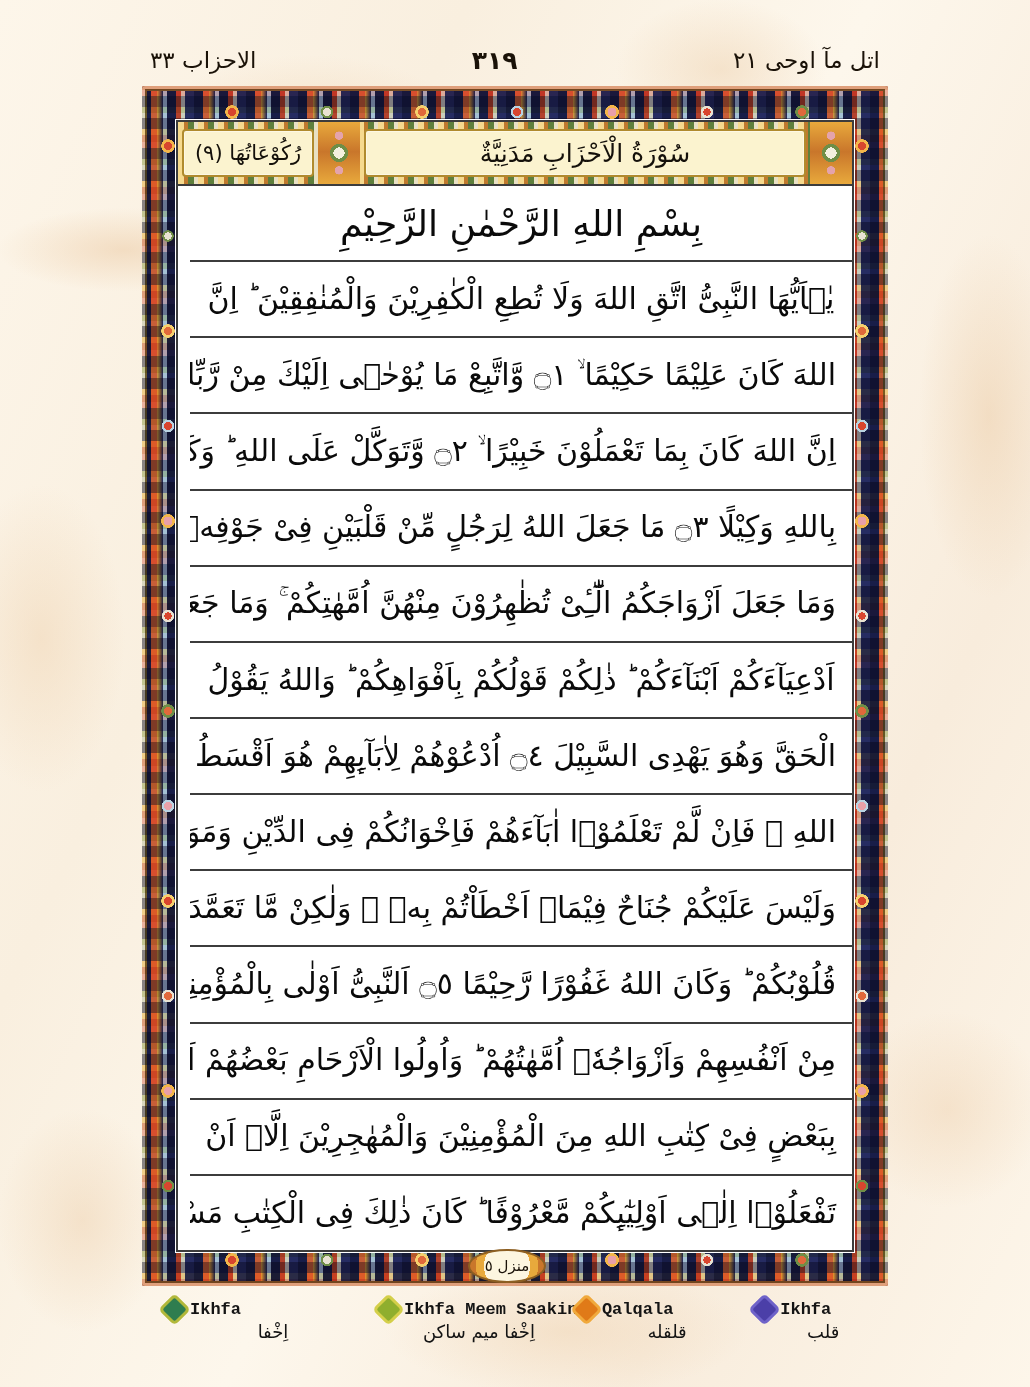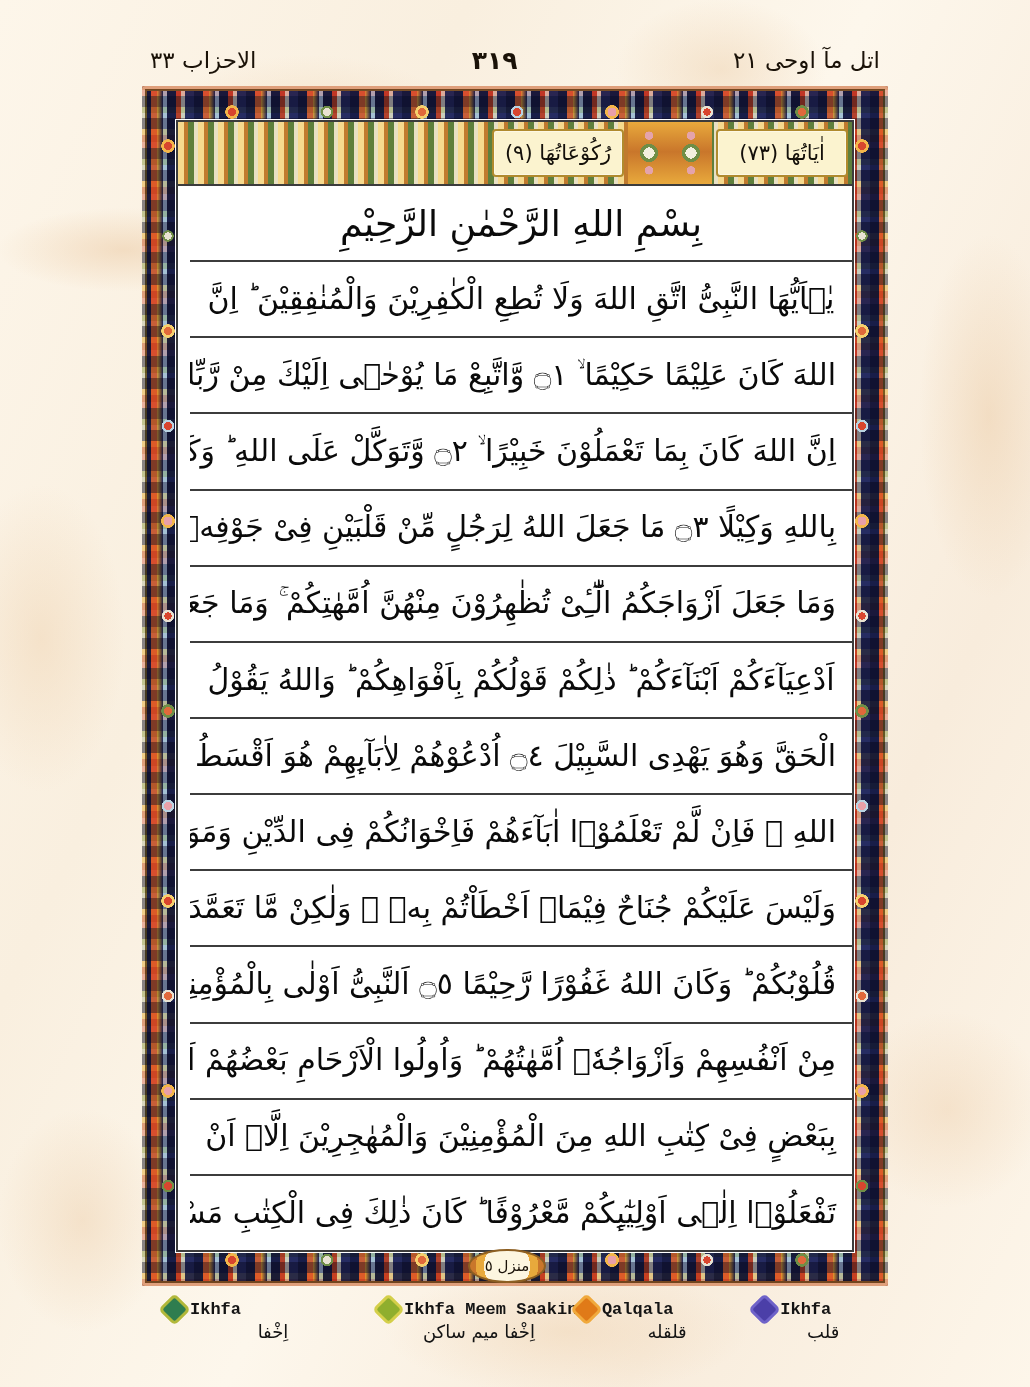--- a/index.html
+++ b/index.html
@@ -312,24 +312,24 @@
     <div class="runhead-txt" id="runhead-center">٣١٩</div>
     <div class="runhead-txt" id="runhead-left">الاحزاب ٣٣</div>
   </div>
 
   <div id="frame">
     <div id="frame-band"></div>
 
     <div id="panel">
 
       <div id="surah-band">
-        <div class="cartouche" id="cart-ayat">
-          <span class="cartouche-txt">اٰیَاتُهَا (٧٣)</span>
-        </div>
         <div class="band-floral"></div>
+        <div class="cartouche" id="cart-name">
+          <span class="cartouche-txt">سُوْرَةُ الْاَحْزَابِ مَدَنِیَّةٌ</span>
+        </div>
         <div class="band-floral"></div>
         <div class="cartouche" id="cart-ruku">
           <span class="cartouche-txt">رُكُوْعَاتُهَا (٩)</span>
         </div>
       </div>
 
       <div id="lines">
         <div class="qline bismillah">
           <div class="qtext">بِسْمِ اللهِ الرَّحْمٰنِ الرَّحِيْمِ</div>
         </div>

